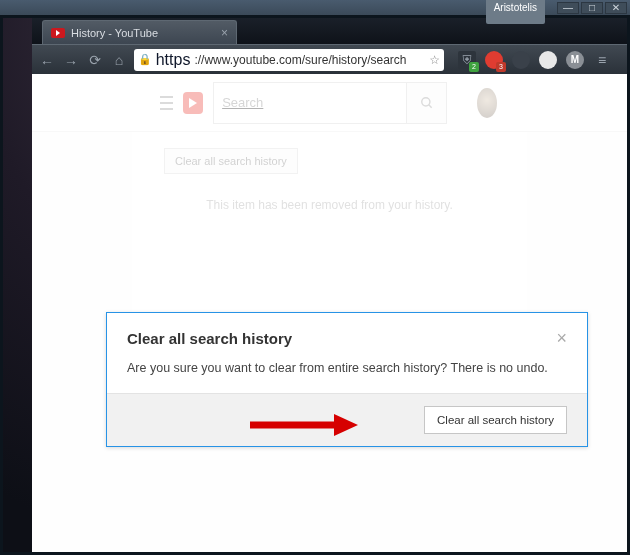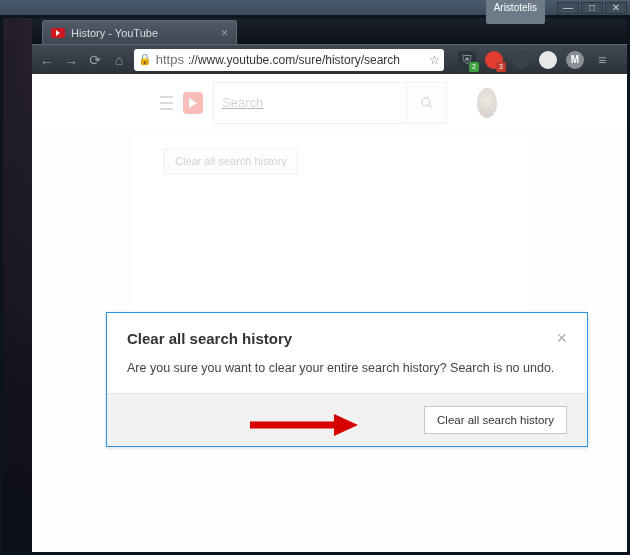--- a/index.html
+++ b/index.html
@@ -19,21 +19,21 @@
   .tab { width: 195px; height: 24px; background: linear-gradient(#525b65,#3d4651); border: 1px solid #5e6872; border-bottom: none; border-radius: 3px 3px 0 0; display: flex; align-items: center; padding: 0 8px; color: #d9dde2; font-size: 11px; gap: 6px; }
   .tab .favicon { width: 14px; height: 10px; background: #cc181e; border-radius: 2px; position: relative; }
   .tab .favicon::after { content:''; position:absolute; left:5px; top:2px; border-left: 4px solid #fff; border-top:3px solid transparent; border-bottom:3px solid transparent; }
   .tab .close-tab { margin-left: auto; color:#9aa3ad; font-size:12px; }
 
   
   .navbar { height: 30px; background: linear-gradient(#414952,#2a3139); display: flex; align-items: center; padding: 0 6px; gap: 6px; border-top: 1px solid #5e6872; }
   .nav-icon { width: 18px; height: 18px; display:flex; align-items:center; justify-content:center; color:#9aa3ad; font-size:14px; }
   .addrbar { flex: 0 0 310px; height: 22px; background: #fff; border-radius: 3px; display:flex; align-items:center; padding: 0 4px; gap:4px; }
   .lock { color:#3fa33f; font-size:11px; }
-  .scheme { color:#737373; font-size:13px; }
+  .scheme { color:#0f172a; font-size:16px; }
   .url-rest { color:#333; font-size:12px; flex:1; white-space:nowrap; overflow:hidden; }
   .star { color:#888; font-size:12px; }
   .ext-icons { display:flex; align-items:center; gap:9px; margin-left:8px; }
   .ext { width:18px; height:18px; border-radius:50%; position:relative; }
   .ext.shield { background:#2d343c; color:#9aa3ad; display:flex;align-items:center;justify-content:center;font-size:12px; border-radius:2px;}
   .ext.red { background:#e03c31; }
   .ext.gray { background:#3a414a; }
   .ext.white { background:#e8e8e8; }
   .ext.m { background:#8a8f95; color:#fff; font-size:10px; font-weight:bold; display:flex;align-items:center;justify-content:center;}
   .badge { position:absolute; bottom:-3px; right:-3px; width:10px;height:10px;font-size:7px;color:#fff;display:flex;align-items:center;justify-content:center;border-radius:2px;}
@@ -139,30 +139,31 @@
             </svg>
         </div>
       </div>
       <div class="avatar"></div>
     </div>
 
     <div class="content">
       <div class="actions">
         <button class="action-btn">Clear all search history</button>
       </div>
+      <div class="removed-msg">This item has been removed from your history.</div>
     </div>
 
     <div class="overlay"></div>
 
     <div class="modal">
       <div class="modal-head">
         <div class="modal-title">Clear all search history</div>
         <div class="modal-close">×</div>
       </div>
-      <div class="modal-body">Are you sure you want to clear your entire search history? Search is no undo.</div>
+      <div class="modal-body">Are you sure you want to clear from entire search history? There is no undo.</div>
       <div class="modal-foot">
         <button class="btn-confirm">Clear all search history</button>
       </div>
     </div>
 
     <svg class="annot" viewBox="0 0 110 26">
       <line x1="2" y1="13" x2="88" y2="13" stroke="#d60000" stroke-width="7"></line>
       <polygon points="86,2 110,13 86,24" fill="#d60000"></polygon>
     </svg>
 

